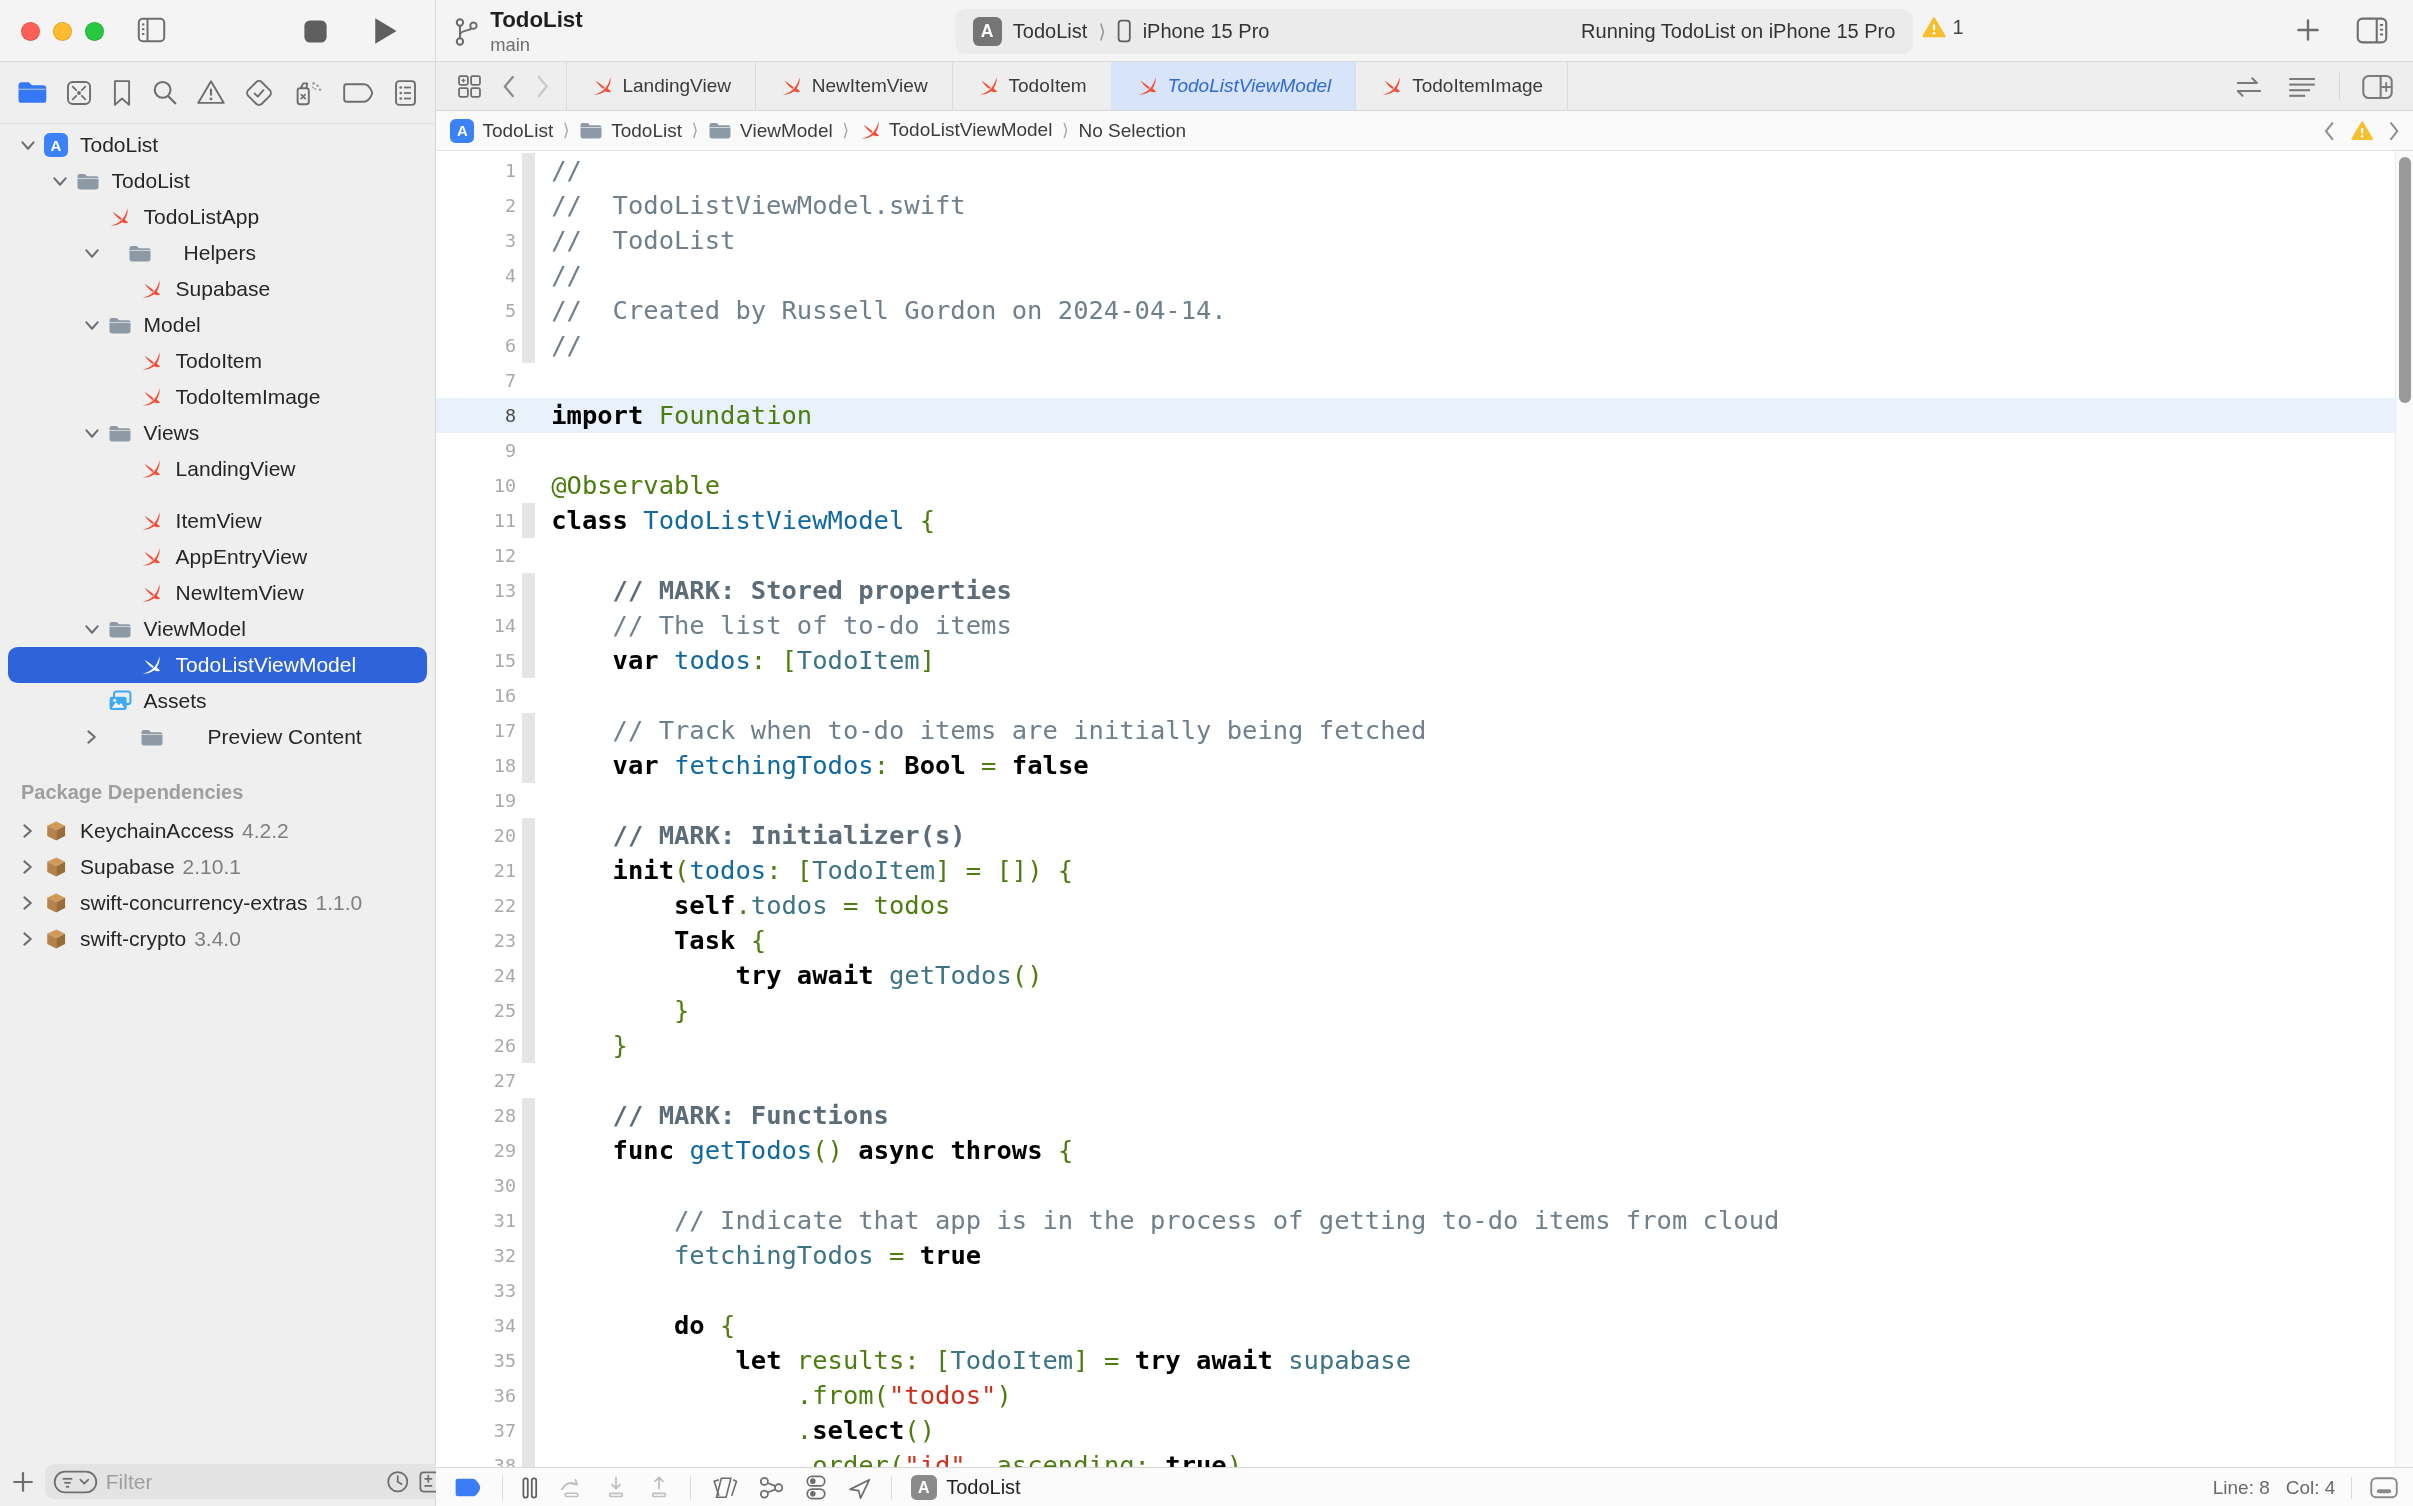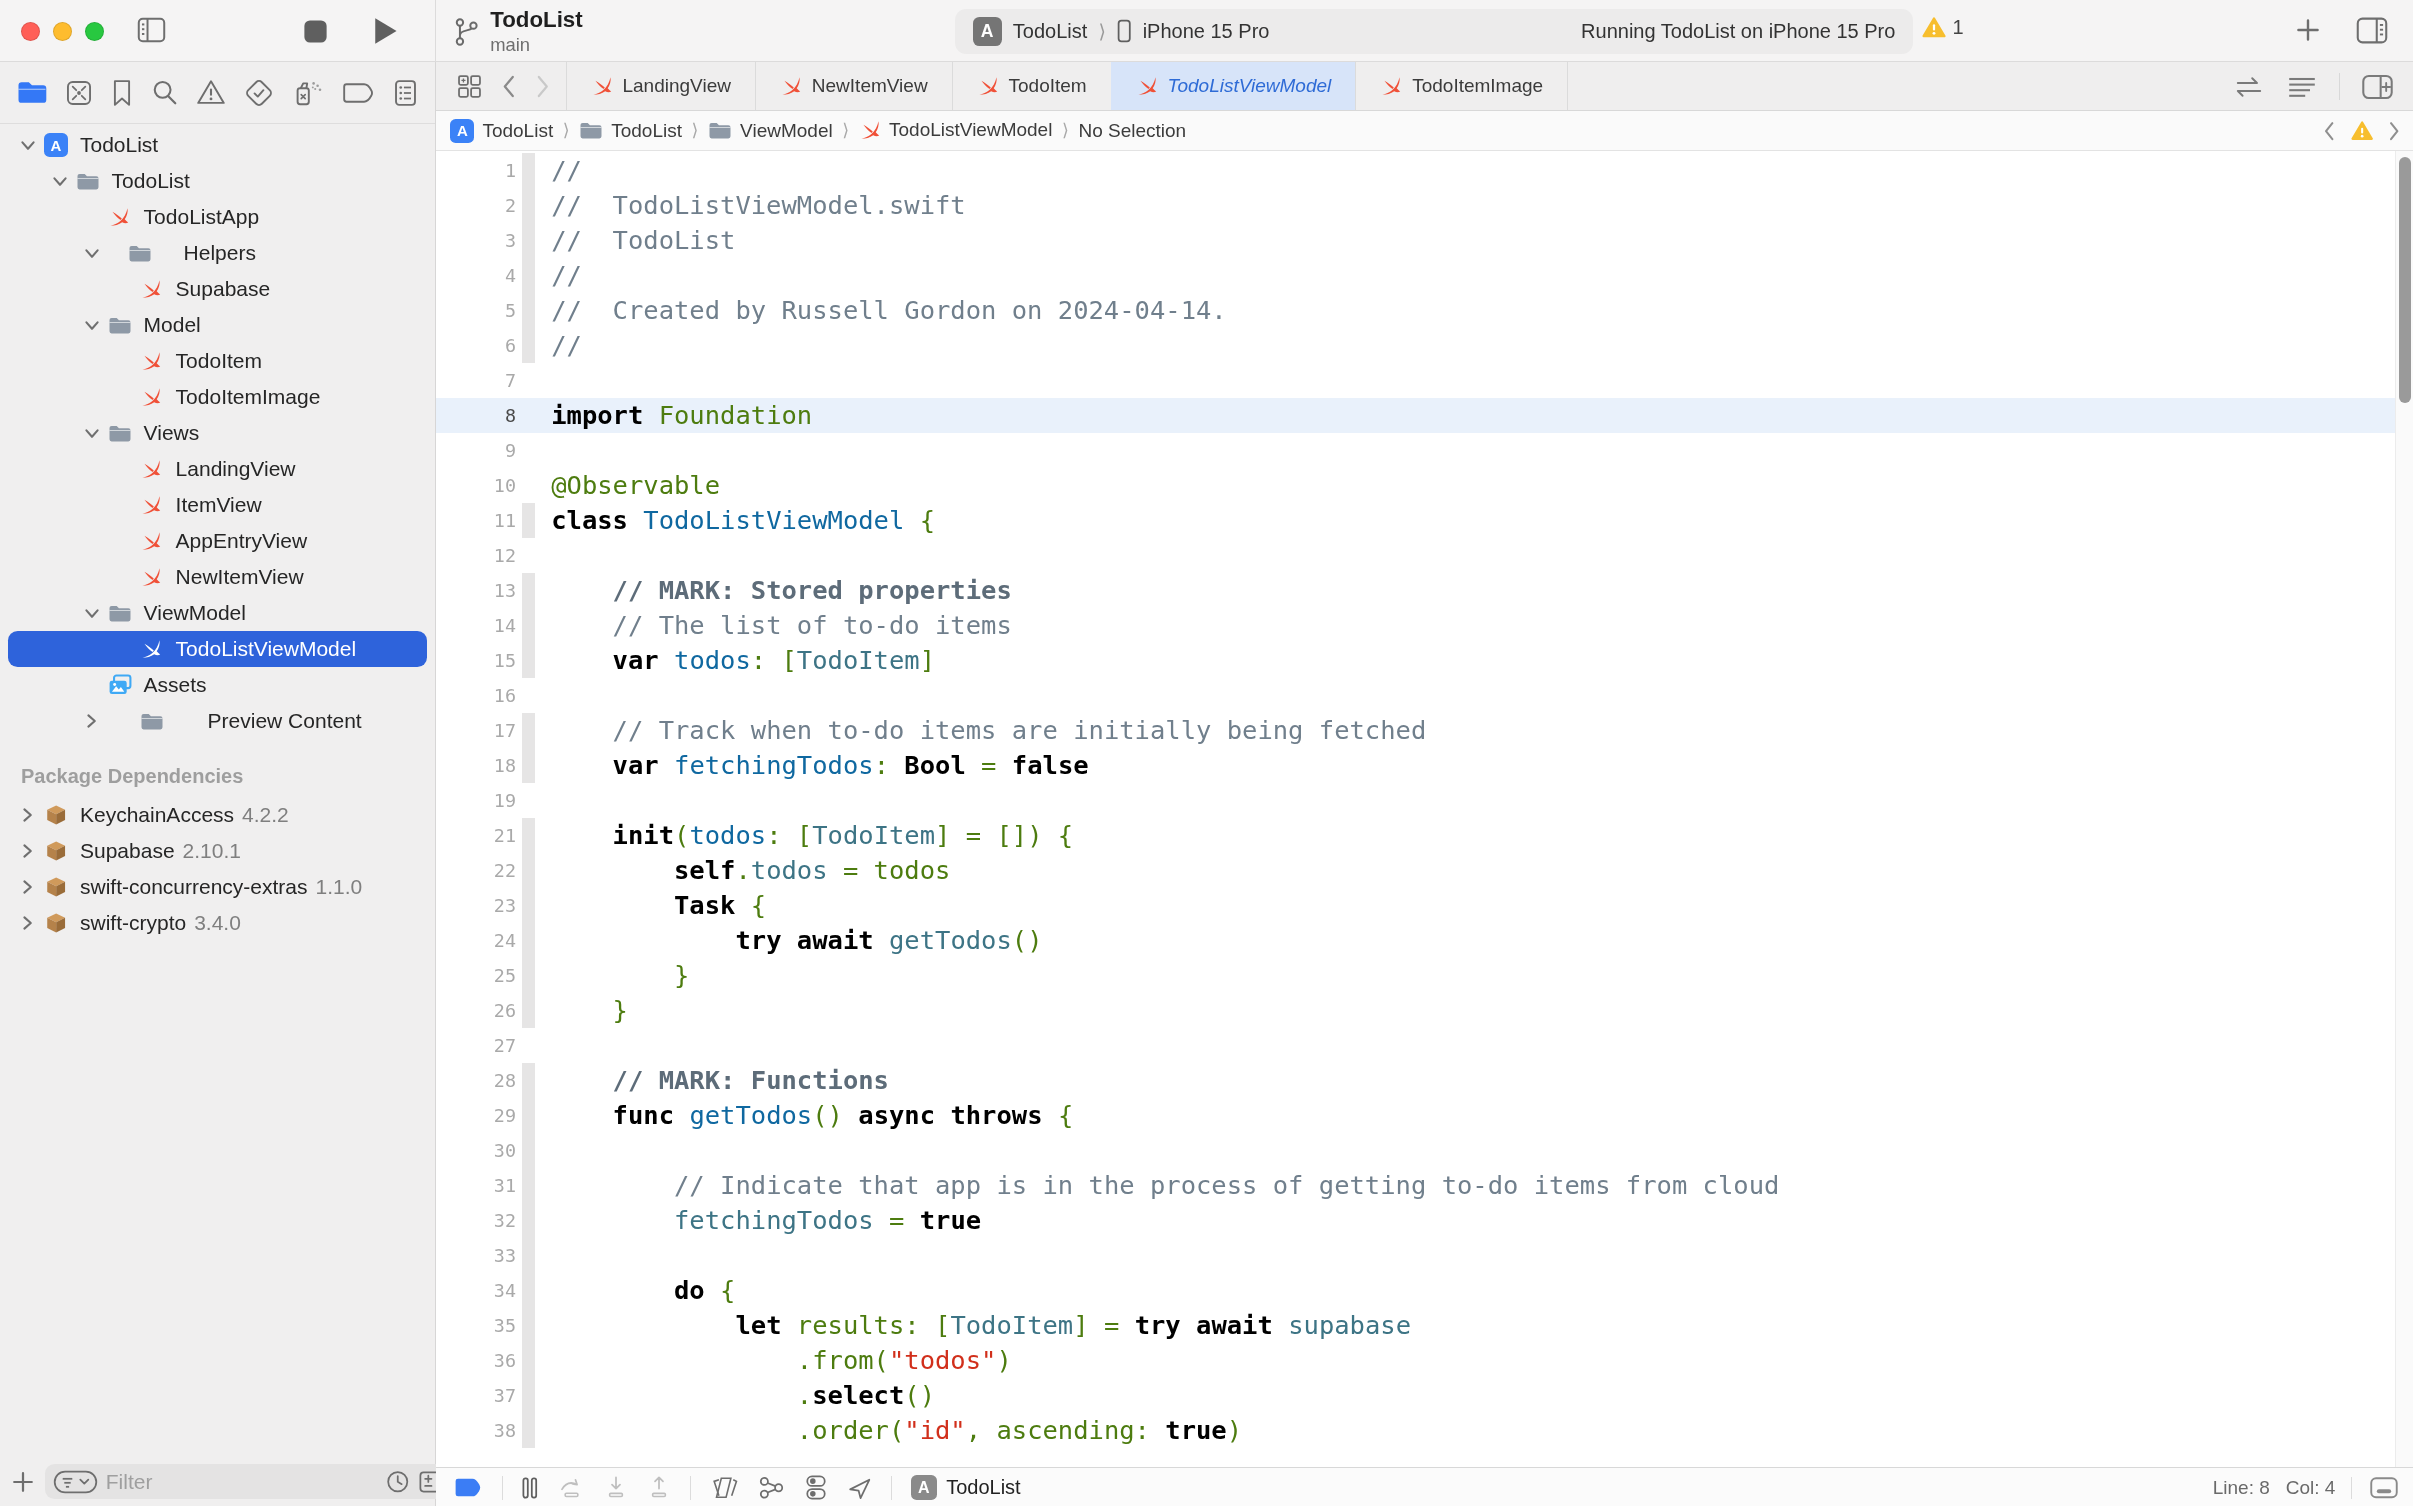--- a/index.html
+++ b/index.html
@@ -375,21 +375,21 @@
           </div>
           <div class="trow" style="padding-left: 102px;">
             <span class="chev"></span>
             <span class="ticon">
               <svg width="22.3" height="22.3" viewBox="0 0 16 16">
                 <path fill="#F05138" d="M14 1.6 C13.2 5.4 11.4 8.6 8.9 10.8 C6.7 12.7 4.2 13.7 1.8 14.2 C4.9 14.1 7.8 13.3 10.2 11.6 C11.7 12.5 13.2 12.5 14.5 11.9 C13.6 11.2 12.7 10.5 12 9.5 C13.6 7.1 14.4 4.4 14 1.6 Z M3.2 4.2 C4.8 6.5 6.7 8.5 9 10 L9.9 9 C8 7.4 5.6 5.7 3.2 4.2 Z"></path>
               </svg>
             </span>
             <span>LandingView</span>
           </div>
-          <div class="trow" style="padding-left: 102px;">
+          <div class="trow" style="padding-left: 102px; margin-top: 16px;">
             <span class="chev"></span>
             <span class="ticon">
               <svg width="22.3" height="22.3" viewBox="0 0 16 16">
                 <path fill="#F05138" d="M14 1.6 C13.2 5.4 11.4 8.6 8.9 10.8 C6.7 12.7 4.2 13.7 1.8 14.2 C4.9 14.1 7.8 13.3 10.2 11.6 C11.7 12.5 13.2 12.5 14.5 11.9 C13.6 11.2 12.7 10.5 12 9.5 C13.6 7.1 14.4 4.4 14 1.6 Z M3.2 4.2 C4.8 6.5 6.7 8.5 9 10 L9.9 9 C8 7.4 5.6 5.7 3.2 4.2 Z"></path>
               </svg>
             </span>
             <span>ItemView</span>
           </div>
           <div class="trow" style="padding-left: 102px;">
             <span class="chev"></span>
@@ -711,20 +711,21 @@
             <div class="cl"><span class="ln">10</span><span class="chgbar"></span><span class="ct"><span class="tk-x">@Observable</span></span></div>
             <div class="cl"><span class="ln">11</span><span class="chgbar on"></span><span class="ct"><span class="tk-k">class</span><span class="tk-x"> </span><span class="tk-d">TodoListViewModel</span><span class="tk-x"> {</span></span></div>
             <div class="cl"><span class="ln">12</span><span class="chgbar"></span><span class="ct"></span></div>
             <div class="cl"><span class="ln">13</span><span class="chgbar on"></span><span class="ct"><span class="tk-x">    </span><span class="tk-m">// MARK: Stored properties</span></span></div>
             <div class="cl"><span class="ln">14</span><span class="chgbar on"></span><span class="ct"><span class="tk-x">    </span><span class="tk-c">// The list of to-do items</span></span></div>
             <div class="cl"><span class="ln">15</span><span class="chgbar on"></span><span class="ct"><span class="tk-x">    </span><span class="tk-k">var</span><span class="tk-x"> </span><span class="tk-d">todos</span><span class="tk-x">: [</span><span class="tk-t">TodoItem</span><span class="tk-x">]</span></span></div>
             <div class="cl"><span class="ln">16</span><span class="chgbar"></span><span class="ct"></span></div>
             <div class="cl"><span class="ln">17</span><span class="chgbar on"></span><span class="ct"><span class="tk-x">    </span><span class="tk-c">// Track when to-do items are initially being fetched</span></span></div>
             <div class="cl"><span class="ln">18</span><span class="chgbar on"></span><span class="ct"><span class="tk-x">    </span><span class="tk-k">var</span><span class="tk-x"> </span><span class="tk-d">fetchingTodos</span><span class="tk-x">: </span><span class="tk-p">Bool</span><span class="tk-x"> = </span><span class="tk-k">false</span></span></div>
             <div class="cl"><span class="ln">19</span><span class="chgbar"></span><span class="ct"></span></div>
+            <div class="cl"><span class="ln">20</span><span class="chgbar on"></span><span class="ct"><span class="tk-x">    </span><span class="tk-m">// MARK: Initializer(s)</span></span></div>
             <div class="cl"><span class="ln">21</span><span class="chgbar on"></span><span class="ct"><span class="tk-x">    </span><span class="tk-k">init</span><span class="tk-x">(</span><span class="tk-d">todos</span><span class="tk-x">: [</span><span class="tk-t">TodoItem</span><span class="tk-x">] = []) {</span></span></div>
             <div class="cl"><span class="ln">22</span><span class="chgbar on"></span><span class="ct"><span class="tk-x">        </span><span class="tk-k">self</span><span class="tk-x">.</span><span class="tk-t">todos</span><span class="tk-x"> = todos</span></span></div>
             <div class="cl"><span class="ln">23</span><span class="chgbar on"></span><span class="ct"><span class="tk-x">        </span><span class="tk-p">Task</span><span class="tk-x"> {</span></span></div>
             <div class="cl"><span class="ln">24</span><span class="chgbar on"></span><span class="ct"><span class="tk-x">            </span><span class="tk-k">try</span><span class="tk-x"> </span><span class="tk-k">await</span><span class="tk-x"> </span><span class="tk-t">getTodos</span><span class="tk-x">()</span></span></div>
             <div class="cl"><span class="ln">25</span><span class="chgbar on"></span><span class="ct"><span class="tk-x">        }</span></span></div>
             <div class="cl"><span class="ln">26</span><span class="chgbar on"></span><span class="ct"><span class="tk-x">    }</span></span></div>
             <div class="cl"><span class="ln">27</span><span class="chgbar"></span><span class="ct"></span></div>
             <div class="cl"><span class="ln">28</span><span class="chgbar on"></span><span class="ct"><span class="tk-x">    </span><span class="tk-m">// MARK: Functions</span></span></div>
             <div class="cl"><span class="ln">29</span><span class="chgbar on"></span><span class="ct"><span class="tk-x">    </span><span class="tk-k">func</span><span class="tk-x"> </span><span class="tk-d">getTodos</span><span class="tk-x">() </span><span class="tk-k">async</span><span class="tk-x"> </span><span class="tk-k">throws</span><span class="tk-x"> {</span></span></div>
             <div class="cl"><span class="ln">30</span><span class="chgbar on"></span><span class="ct"></span></div>

